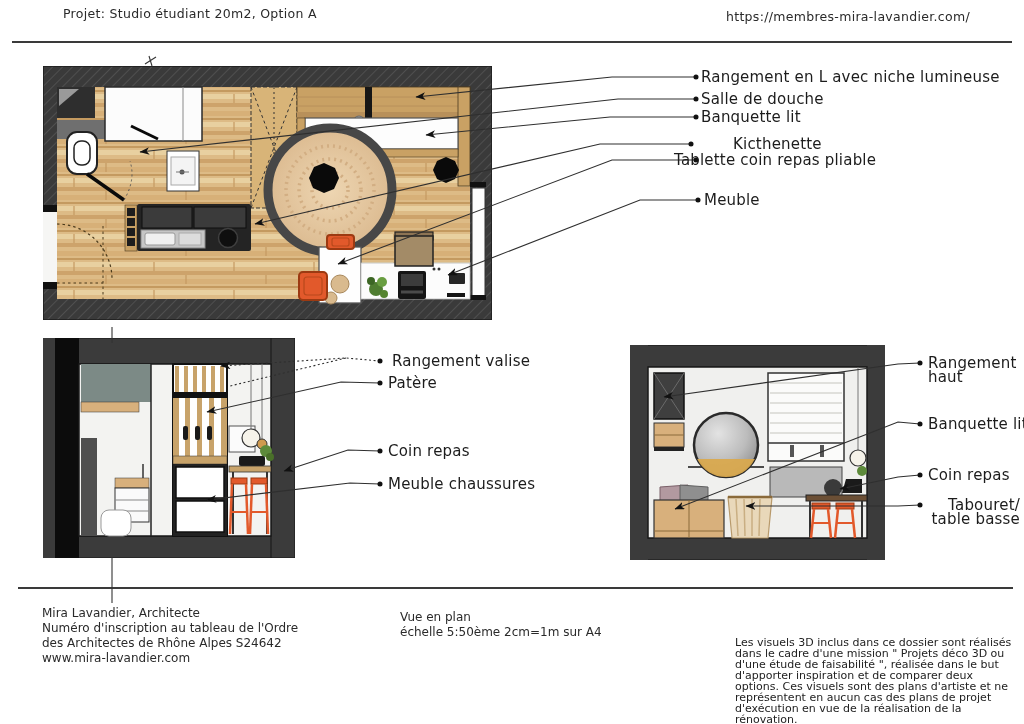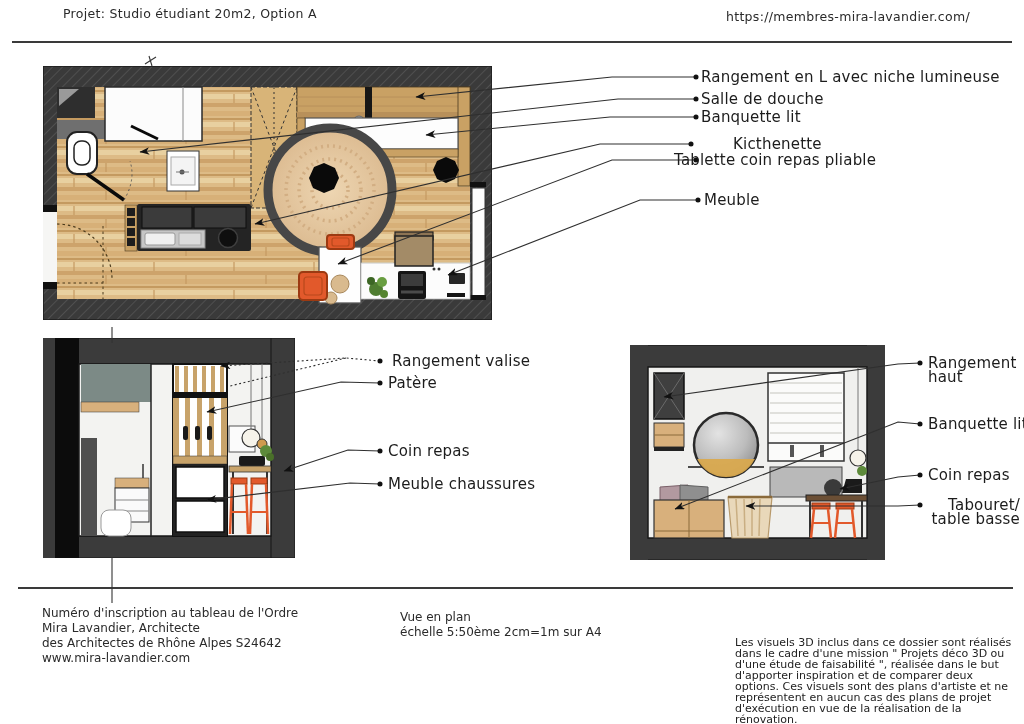--- a/index.html
+++ b/index.html
@@ -379,22 +379,22 @@
   <div class="callout nowrap" style="left:388px;top:477px;"><span>Meuble chaussures</span></div>
 
   <div class="callout wrap92" style="left:928px;top:356px;"><span>Rangement haut</span></div>
   <div class="callout nowrap" style="left:928px;top:417px;"><span>Banquette lit</span></div>
   <div class="callout nowrap" style="left:928px;top:468px;"><span>Coin repas</span></div>
   <div class="callout wrap92" style="left:928px;top:498px;text-align:right;"><span>Tabouret/ table basse</span></div>
 
   <div class="rule" style="left:18px;top:587px;width:995px;"></div>
 
   <div class="footer-block" style="left:42px;top:606px;">
+    <div>Mira Lavandier, Architecte</div>
     <div>Numéro d'inscription au tableau de l'Ordre</div>
-    <div>Mira Lavandier, Architecte</div>
     <div>des Architectes de Rhône Alpes S24642</div>
     <div>www.mira-lavandier.com</div>
   </div>
 
   <div class="footer-block" style="left:400px;top:610px;">
     <div>Vue en plan</div>
     <div>échelle 5:50ème 2cm=1m sur A4</div>
   </div>
 
   <div class="footer-small" style="left:735px;top:597px;">Les visuels 3D inclus dans ce dossier sont réalisés dans le cadre d'une mission " Projets déco 3D ou d'une étude de faisabilité ", réalisée dans le but d'apporter inspiration et de comparer deux options. Ces visuels sont des plans d'artiste et ne représentent en aucun cas des plans de projet d'exécution en vue de la réalisation de la rénovation.</div>

